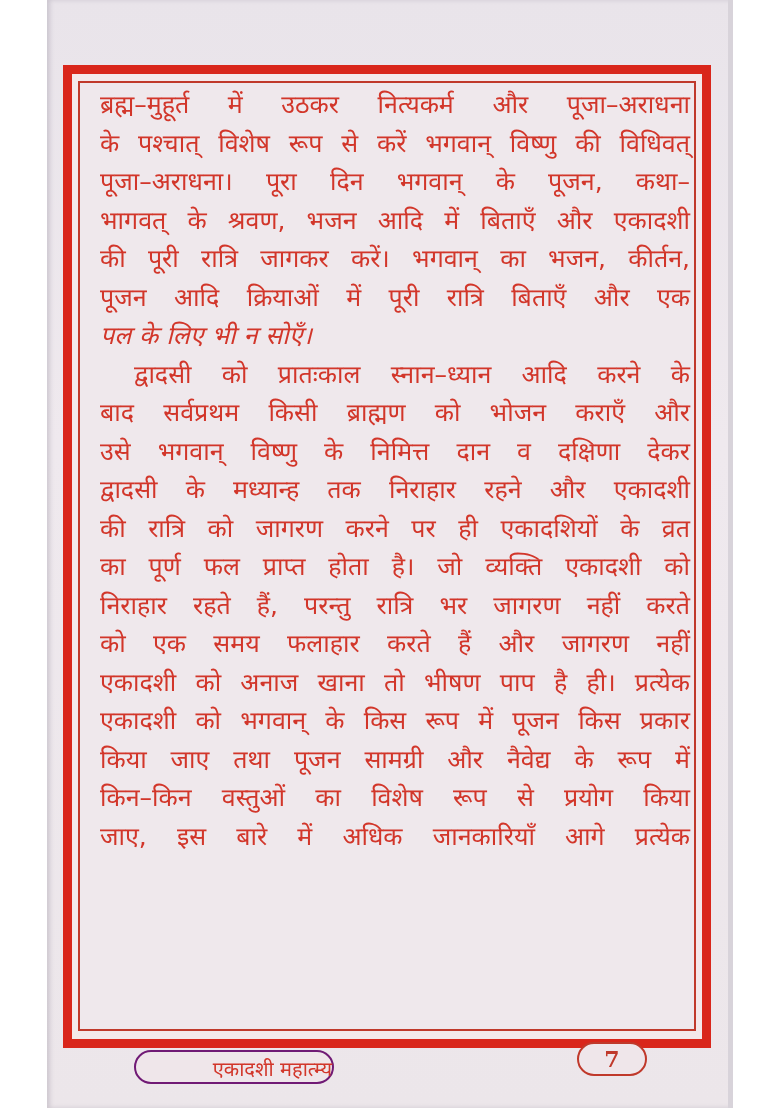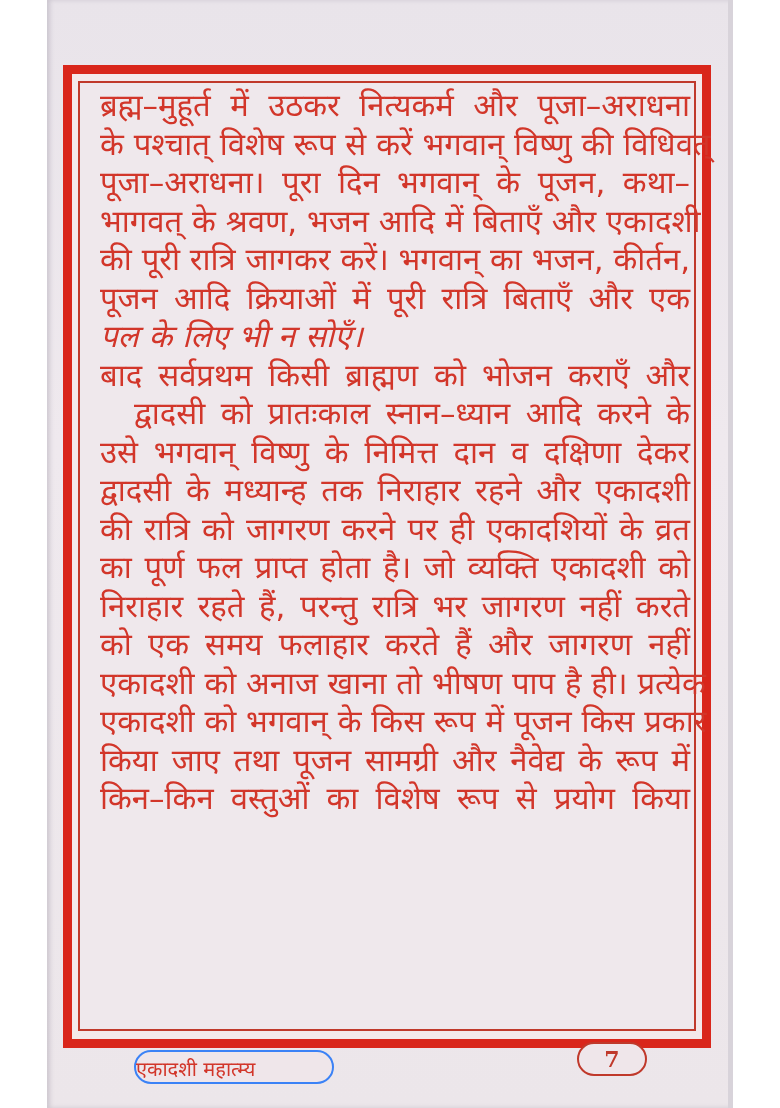--- a/index.html
+++ b/index.html
@@ -47,21 +47,21 @@
     box-sizing: border-box;
     background: #efe8ec;
   }
   .text-body {
     position: absolute;
     left: 100px;
     top: 86px;
     width: 590px;
     font-family: "DejaVu Sans", sans-serif;
     color: #d2362a;
-    font-size: 31px;
+    font-size: 25px;
     line-height: 38.5px;
   }
   .line {
     display: block;
     white-space: nowrap;
     text-align: justify;
     text-align-last: justify;
   }
   .line.last {
     text-align-last: left;
@@ -69,28 +69,28 @@
   }
   .line.indent {
     padding-left: 34px;
   }
   .footer-title-pill {
     position: absolute;
     left: 134px;
     top: 1050px;
     width: 200px;
     height: 34px;
-    border: 2px solid #3b82f6;
+    border: 2px solid #701a75;
     border-radius: 17px;
     background: #efe6ea;
     font-family: "DejaVu Sans", sans-serif;
     color: #d2362a;
     font-size: 20px;
     line-height: 34px;
-    text-align: left;
+    text-align: right;
     box-sizing: border-box;
   }
   .page-number-pill {
     position: absolute;
     left: 577px;
     top: 1042px;
     width: 70px;
     height: 34px;
     border: 2px solid #c0392b;
     border-radius: 17px;
@@ -116,28 +116,29 @@
 <div class="text-body">
 
   <span class="line">ब्रह्म–मुहूर्त में उठकर नित्यकर्म और पूजा–अराधना</span>
   <span class="line">के पश्चात् विशेष रूप से करें भगवान् विष्णु की विधिवत्</span>
   <span class="line">पूजा–अराधना। पूरा दिन भगवान् के पूजन, कथा–</span>
   <span class="line">भागवत् के श्रवण, भजन आदि में बिताएँ और एकादशी</span>
   <span class="line">की पूरी रात्रि जागकर करें। भगवान् का भजन, कीर्तन,</span>
   <span class="line">पूजन आदि क्रियाओं में पूरी रात्रि बिताएँ और एक</span>
   <span class="line last">पल के लिए भी न सोएँ।</span>
 
+  <span class="line indent">द्वादसी को प्रातःकाल स्नान–ध्यान आदि करने के</span>
   <span class="line">बाद सर्वप्रथम किसी ब्राह्मण को भोजन कराएँ और</span>
-  <span class="line indent">द्वादसी को प्रातःकाल स्नान–ध्यान आदि करने के</span>
   <span class="line">उसे भगवान् विष्णु के निमित्त दान व दक्षिणा देकर</span>
   <span class="line">द्वादसी के मध्यान्ह तक निराहार रहने और एकादशी</span>
   <span class="line">की रात्रि को जागरण करने पर ही एकादशियों के व्रत</span>
   <span class="line">का पूर्ण फल प्राप्त होता है। जो व्यक्ति एकादशी को</span>
   <span class="line">निराहार रहते हैं, परन्तु रात्रि भर जागरण नहीं करते</span>
   <span class="line">को एक समय फलाहार करते हैं और जागरण नहीं</span>
   <span class="line">एकादशी को अनाज खाना तो भीषण पाप है ही। प्रत्येक</span>
   <span class="line">एकादशी को भगवान् के किस रूप में पूजन किस प्रकार</span>
   <span class="line">किया जाए तथा पूजन सामग्री और नैवेद्य के रूप में</span>
   <span class="line">किन–किन वस्तुओं का विशेष रूप से प्रयोग किया</span>
+  <span class="line">जाए, इस बारे में अधिक जानकारियाँ आगे प्रत्येक</span>
 </div>
 
 <div class="footer-title-pill">एकादशी महात्म्य</div>
 <div class="page-number-pill">7</div>
 
 </body></html>

